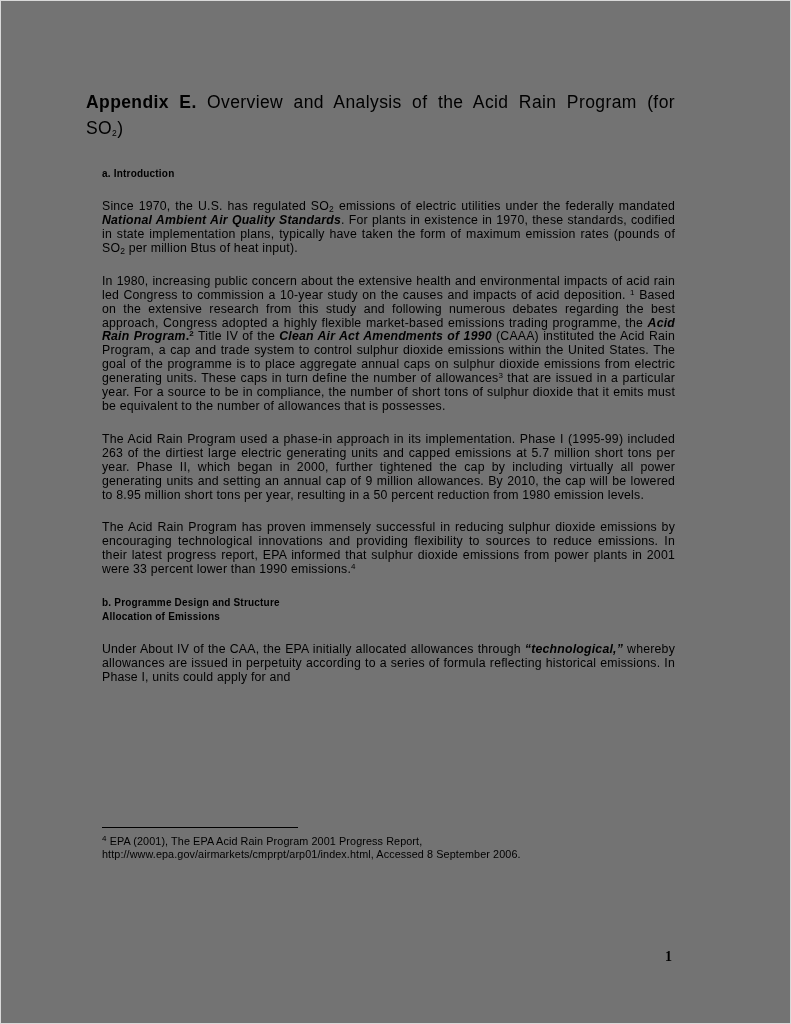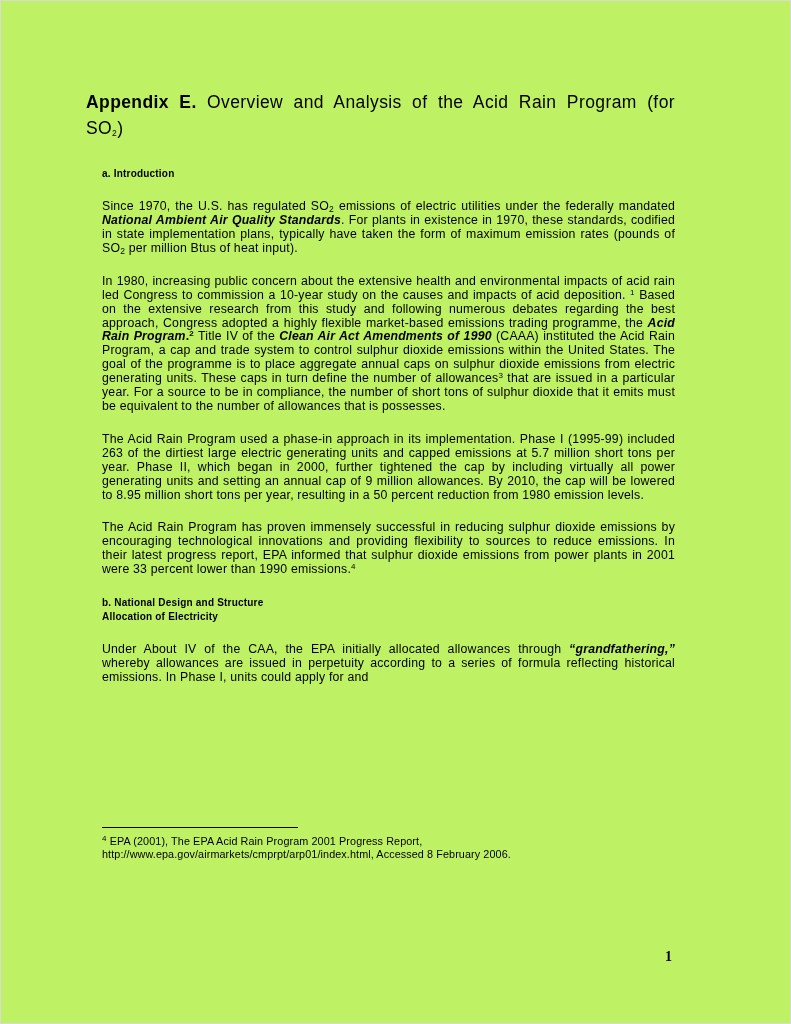--- a/index.html
+++ b/index.html
@@ -5,21 +5,21 @@
   * { margin: 0; padding: 0; box-sizing: border-box; }
   html, body { background: #ffffff; }
   body {
     width: 791px; height: 1024px;
     font-family: "Liberation Sans", sans-serif;
     color: #000;
   }
   .page {
     position: relative;
     width: 791px; height: 1024px;
-    background: #bef264;
+    background: #737373;
     border: 1px solid #d9d9d9;
     padding: 88px 115px 10px 85px;
     overflow: hidden;
   }
   .title {
     font-size: 17.5px;
     font-weight: normal;
     line-height: 26px;
     text-align: justify;
     letter-spacing: 0.4px;
@@ -74,26 +74,26 @@
 <div class="page">
 
   <h1 class="title"><span class="b">Appendix E. </span><span>Overview and Analysis of the Acid Rain Program (for SO</span><sub>2</sub><span>)</span></h1>
 
   <div class="doc-body">
       <p class="heading"><span class="b">a. Introduction</span></p>
       <p class="paragraph"><span>Since 1970, the U.S. has regulated SO</span><sub>2</sub><span> emissions of electric utilities under the federally mandated </span><span class="b i">National Ambient Air Quality Standards</span><span>. For plants in existence in 1970, these standards, codified in state implementation plans, typically have taken the form of maximum emission rates (pounds of SO</span><sub>2</sub><span> per million Btus of heat input).</span></p>
       <p class="paragraph"><span>In 1980, increasing public concern about the extensive health and environmental impacts of acid rain led Congress to commission a 10-year study on the causes and impacts of acid deposition. </span><sup>1</sup><span> Based on the extensive research from this study and following numerous debates regarding the best approach, Congress adopted a highly flexible market-based emissions trading programme, the </span><span class="b i">Acid Rain Program</span><span class="b">.</span><sup class="b">2</sup><span> Title IV of the </span><span class="b i">Clean Air Act Amendments of 1990</span><span> (CAAA) instituted the Acid Rain Program, a cap and trade system to control sulphur dioxide emissions within the United States. The goal of the programme is to place aggregate annual caps on sulphur dioxide emissions from electric generating units. These caps in turn define the number of allowances</span><sup>3</sup><span> that are issued in a particular year. For a source to be in compliance, the number of short tons of sulphur dioxide that it emits must be equivalent to the number of allowances that is possesses.</span></p>
       <p class="paragraph"><span>The Acid Rain Program used a phase-in approach in its implementation. Phase I (1995-99) included 263 of the dirtiest large electric generating units and capped emissions at 5.7 million short tons per year. Phase II, which began in 2000, further tightened the cap by including virtually all power generating units and setting an annual cap of 9 million allowances. By 2010, the cap will be lowered to 8.95 million short tons per year, resulting in a 50 percent reduction from 1980 emission levels.</span></p>
       <p class="paragraph"><span>The Acid Rain Program has proven immensely successful in reducing sulphur dioxide emissions by encouraging technological innovations and providing flexibility to sources to reduce emissions. In their latest progress report, EPA informed that sulphur dioxide emissions from power plants in 2001 were 33 percent lower than 1990 emissions.</span><sup>4</sup></p>
-      <p class="heading"><span class="b">b. National Design and Structure</span><br><span class="b">Allocation of Electricity</span></p>
-      <p class="paragraph"><span>Under About IV of the CAA, the EPA initially allocated allowances through </span><span class="b i">“grandfathering,”</span><span> whereby allowances are issued in perpetuity according to a series of formula reflecting historical emissions. In Phase I, units could apply for and</span></p>
+      <p class="heading"><span class="b">b. Programme Design and Structure</span><br><span class="b">Allocation of Emissions</span></p>
+      <p class="paragraph"><span>Under About IV of the CAA, the EPA initially allocated allowances through </span><span class="b i">“technological,”</span><span> whereby allowances are issued in perpetuity according to a series of formula reflecting historical emissions. In Phase I, units could apply for and</span></p>
     </div>
 
   <div class="footnotes">
     <div class="footnote-rule"></div>
     <div>
-        <p class="footnote"><sup>4</sup><span> EPA (2001), The EPA Acid Rain Program 2001 Progress Report, </span><span class="u">http://www.epa.gov/airmarkets/cmprpt/arp01/index.html</span><span>, Accessed 8 February 2006.</span></p>
+        <p class="footnote"><sup>4</sup><span> EPA (2001), The EPA Acid Rain Program 2001 Progress Report, </span><span class="u">http://www.epa.gov/airmarkets/cmprpt/arp01/index.html</span><span>, Accessed 8 September 2006.</span></p>
       </div>
   </div>
 
   <div class="page-number">1</div>
 
 </div>
 
 </body></html>

